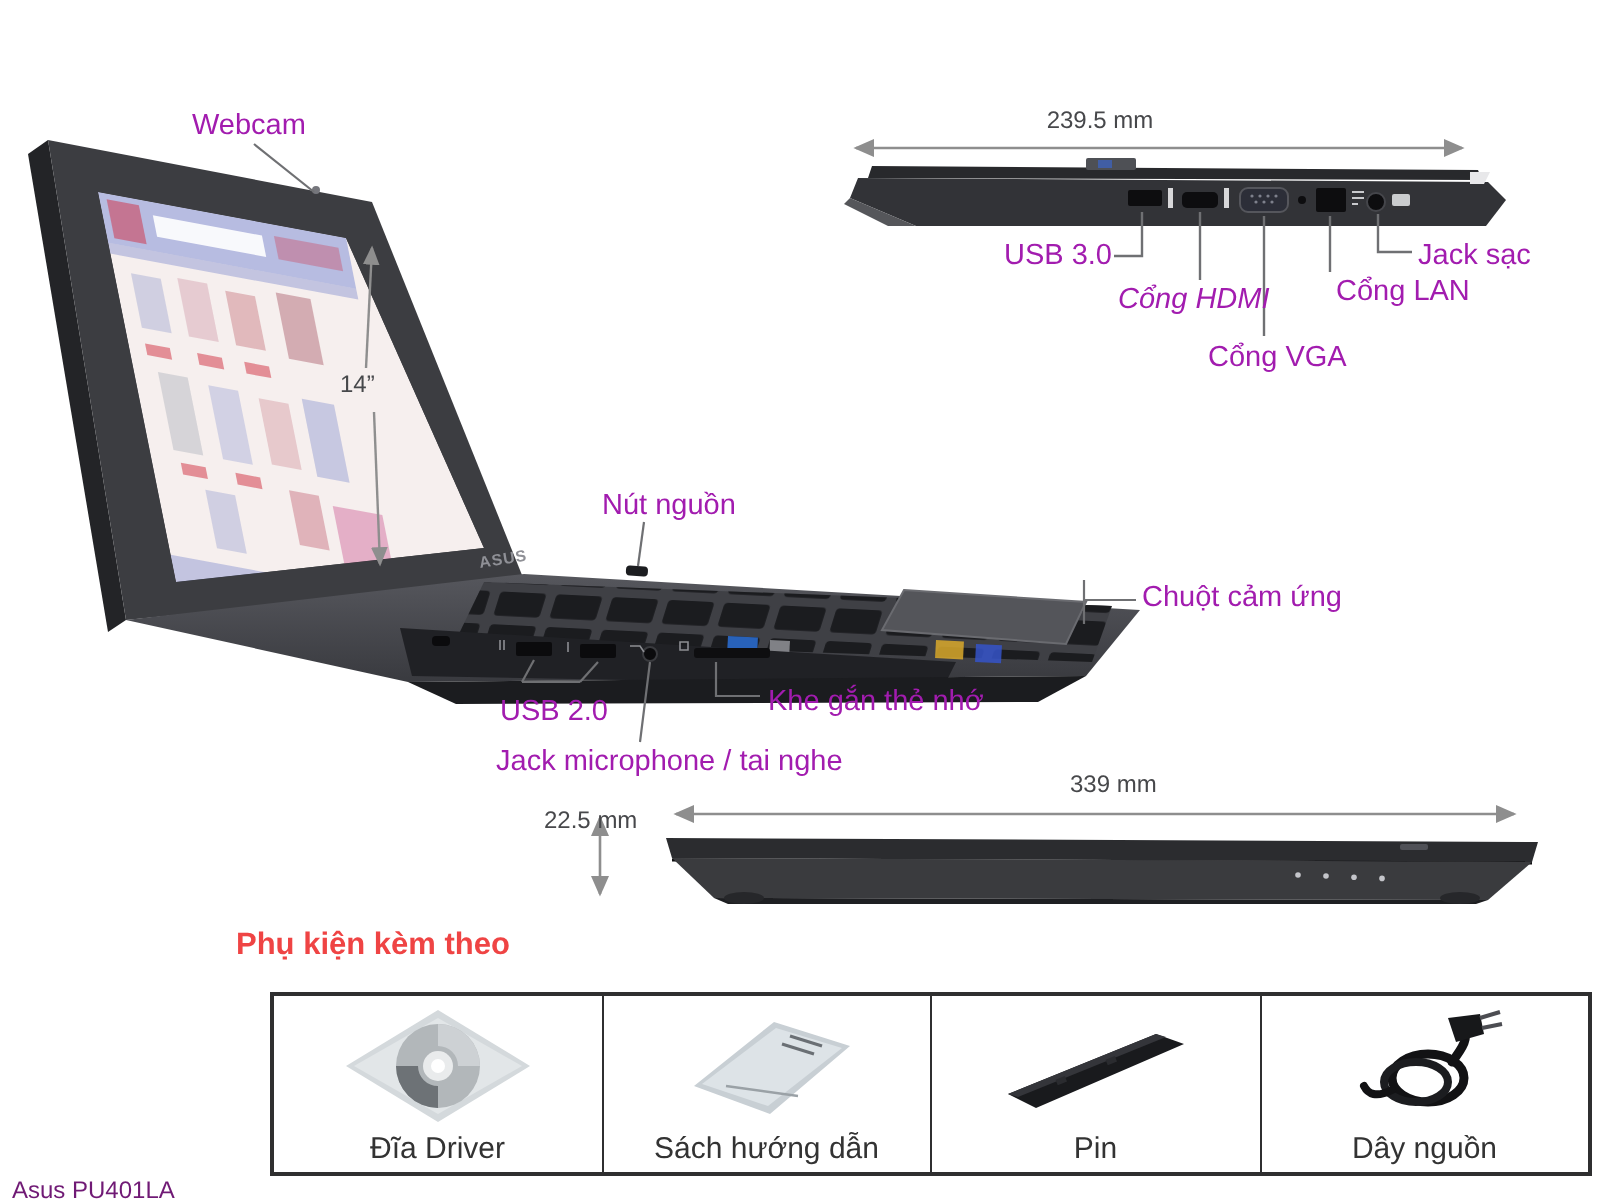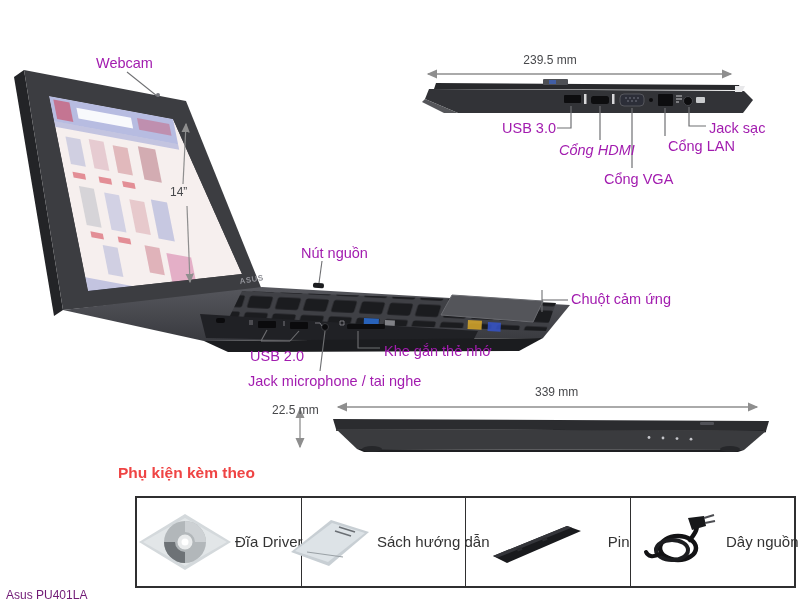--- a/index.html
+++ b/index.html
@@ -6,21 +6,21 @@
   .canvas{position:relative;width:800px;height:600px;background:#ffffff;overflow:hidden;
           font-family:"Liberation Sans","DejaVu Sans",sans-serif;}
   svg.art{position:absolute;left:0;top:0;}
   .lbl{position:absolute;font-size:14.5px;line-height:1.15;color:#a21caf;white-space:nowrap;}
   .dim{color:#47484b;font-size:12px;}
   .right{text-align:right;}
   .acc-title{position:absolute;left:118px;top:464px;font-size:15.5px;font-weight:bold;color:#ef4444;}
   .model{position:absolute;left:6px;top:588px;font-size:12px;color:#701a75;}
   .acc-table{position:absolute;left:135px;top:496px;width:661px;height:92px;display:flex;
              border:2px solid #2f2f30;background:#fff;box-sizing:border-box;}
-  .acc-cell{flex:1 1 0;display:flex;flex-direction:row;align-items:center;justify-content:center;
+  .acc-cell{flex:1 1 0;display:flex;flex-direction:column;align-items:center;justify-content:center;
             padding:2px 0 3px 0;border-left:1.5px solid #2f2f30;min-width:0;}
   .acc-cell:first-child{border-left:none;}
   .acc-cell .ic{flex:1 1 auto;display:flex;align-items:center;justify-content:center;width:100%;}
   .acc-label{font-size:15px;color:#333;white-space:nowrap;}
 </style>
 </head>
 <body>
 
 <div class="canvas">
 

